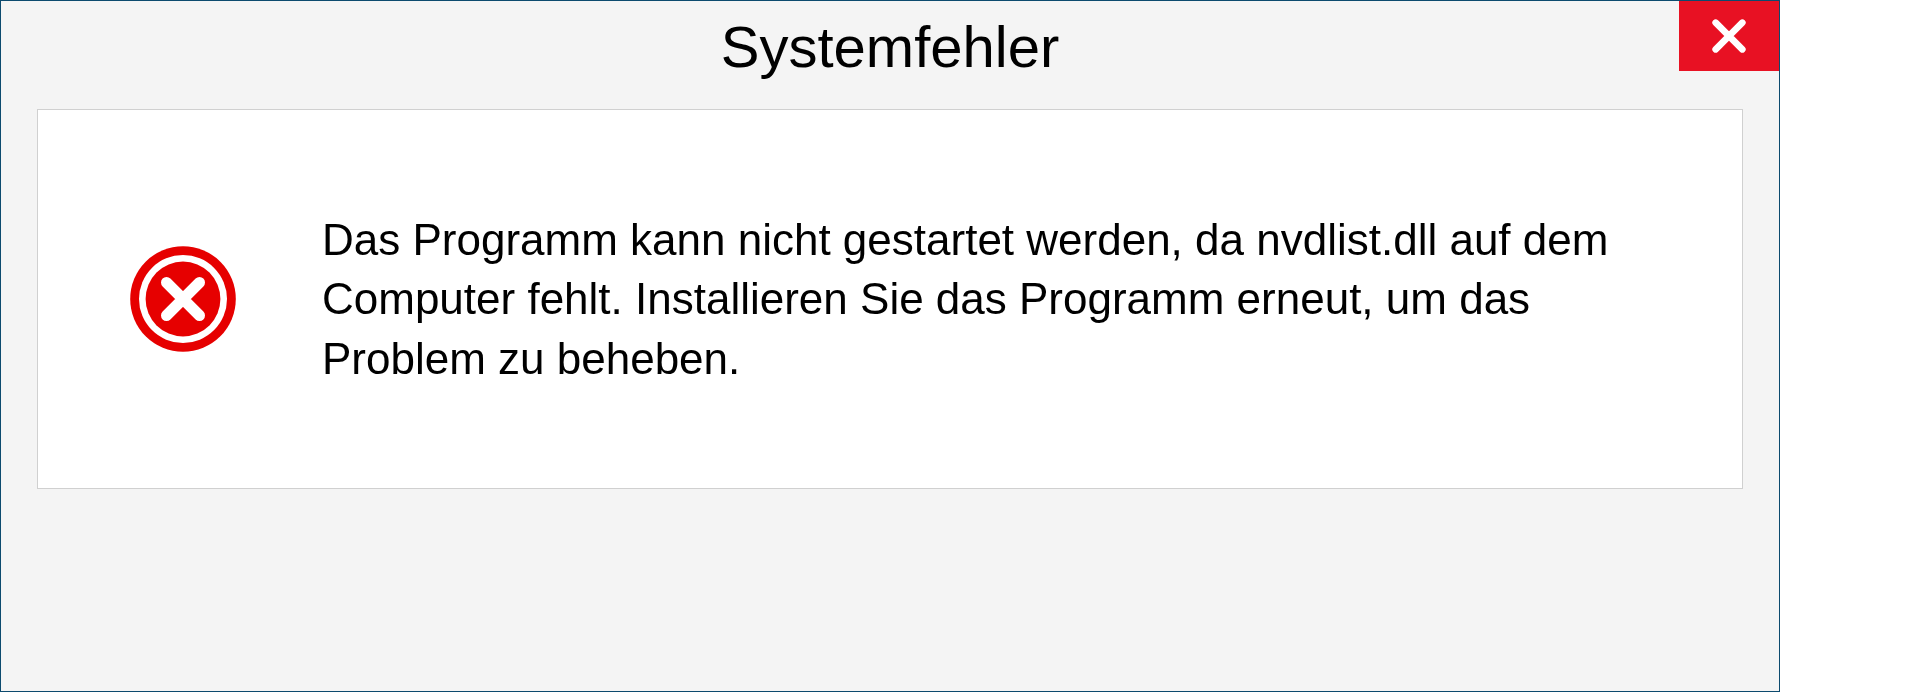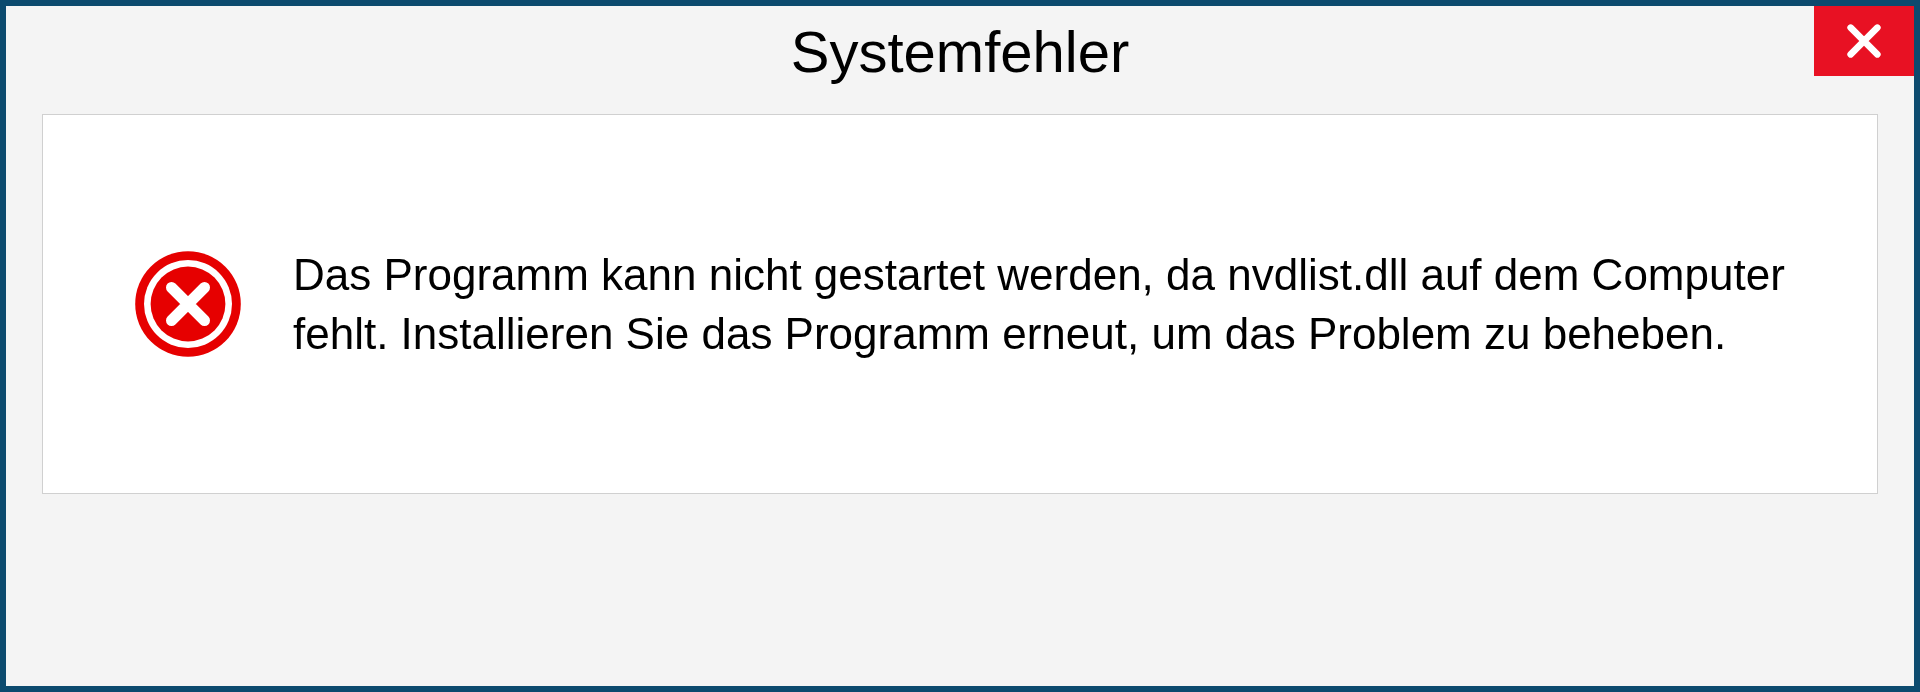--- a/index.html
+++ b/index.html
@@ -8,24 +8,24 @@
       box-sizing: border-box;
     }
     body {
       font-family: Arial, Helvetica, sans-serif;
       background: #fff;
       width: 1920px;
       height: 692px;
       position: relative;
     }
     .dialog {
-      width: 1920px;
+      width: 1780px;
       height: 692px;
       background: #f4f4f4;
-      border: 6px solid #0c4a6e;
+      border: 1px solid #0c4a6e;
       position: relative;
     }
     .titlebar {
       height: 90px;
       position: relative;
       display: flex;
       align-items: center;
       justify-content: center;
     }
     .title {
@@ -65,20 +65,21 @@
       margin-right: 50px;
     }
     .error-icon svg {
       width: 110px;
       height: 110px;
     }
     .message {
       font-size: 44px;
       line-height: 1.35;
       color: #000;
+      margin-left: 34px;
     }
     .footer {
       position: absolute;
       bottom: 0;
       left: 0;
       right: 0;
       height: 170px;
       display: flex;
       align-items: center;
       justify-content: space-between;

